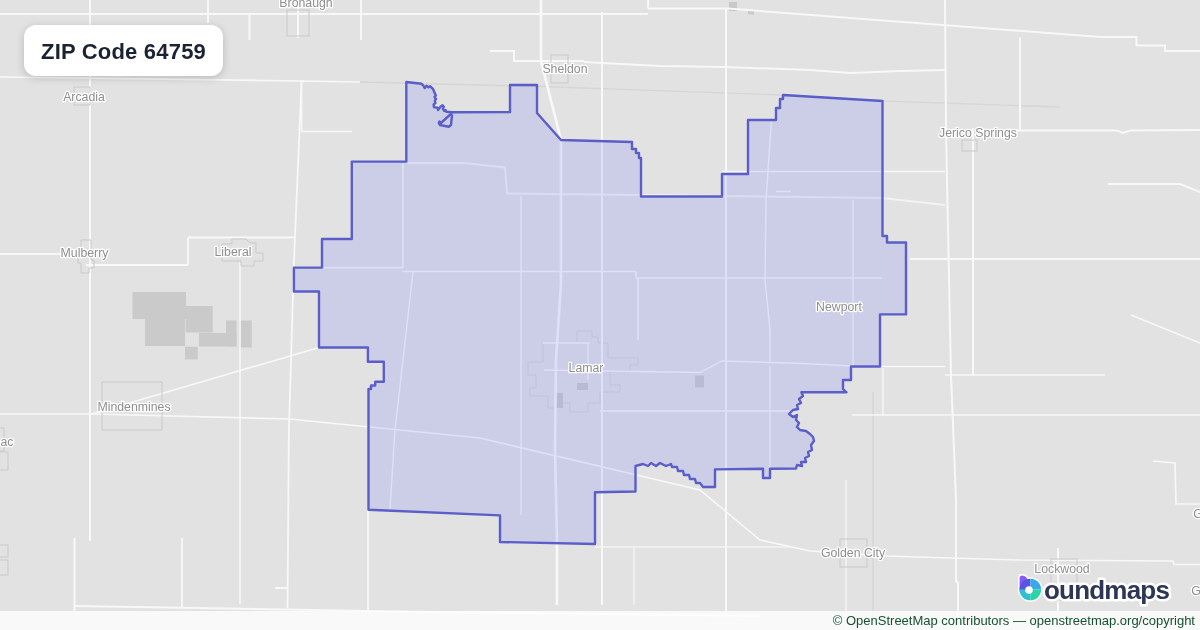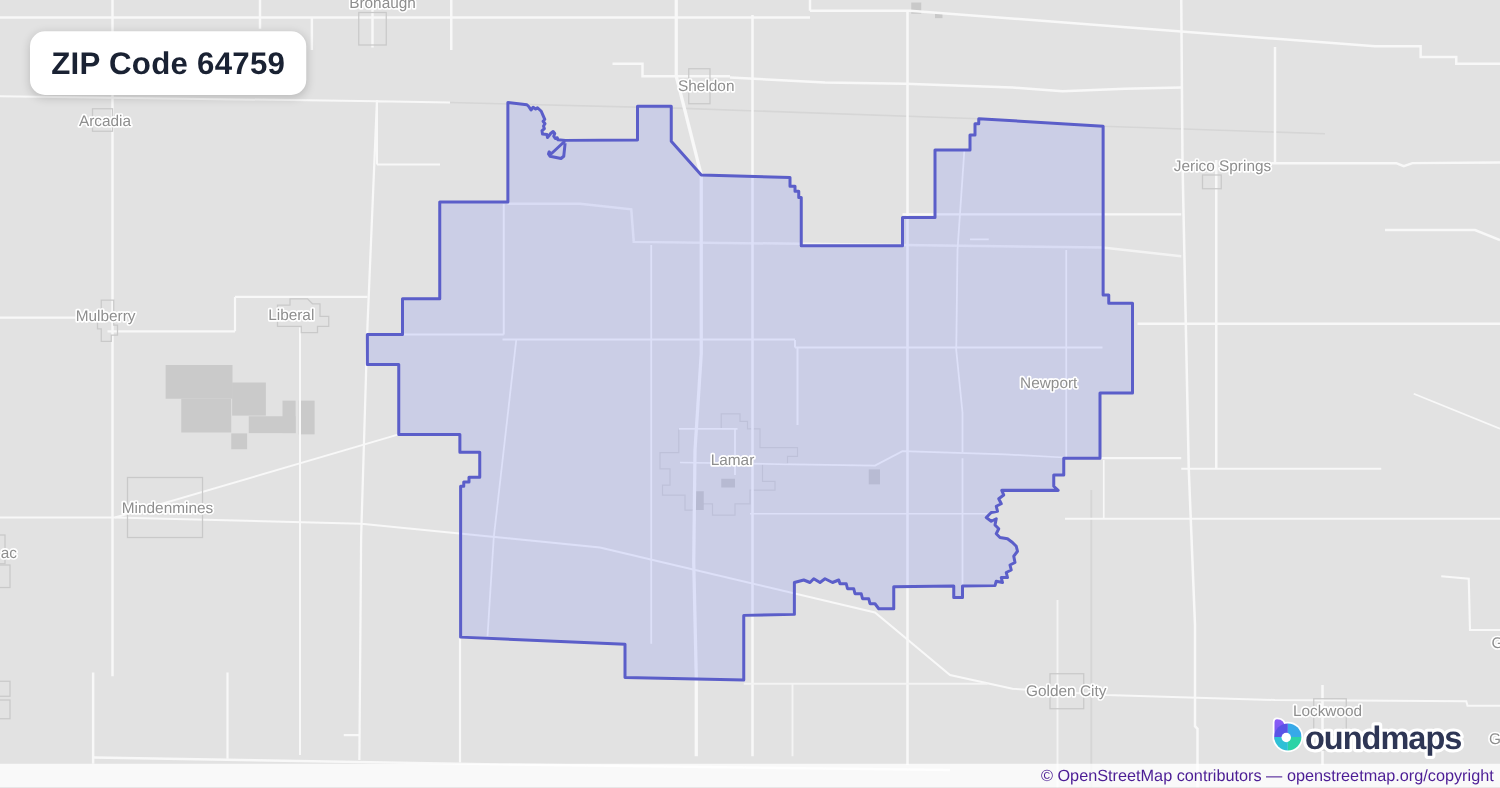--- a/index.html
+++ b/index.html
@@ -1,23 +1,23 @@
 <!DOCTYPE html>
 <html><head>
 <meta charset="utf-8">
 <style>
   html,body{margin:0;padding:0;}
   body{width:1200px;height:630px;overflow:hidden;position:relative;background:#e2e2e2;
        font-family:"Liberation Sans", sans-serif;}
   #map{position:absolute;left:0;top:0;}
   #badge{position:absolute;left:24px;top:25px;background:#ffffff;border-radius:12px;
          box-shadow:0 2px 8px rgba(0,0,0,0.18);padding:0 17px;height:51px;line-height:53px;
-         font-size:25px;font-weight:bold;color:#1a2233;letter-spacing:0.2px;}
+         font-size:22px;font-weight:bold;color:#1a2233;letter-spacing:0.2px;}
   #attrib{position:absolute;left:0;right:0;bottom:0;height:19px;background:rgba(255,255,255,0.78);
-          font-size:13px;color:#4c1d95;text-align:right;line-height:19px;padding-right:5px;}
+          font-size:13px;color:#14532d;text-align:right;line-height:19px;padding-right:5px;}
 </style>
 </head>
 <body>
 
 <svg id="map" width="1200" height="630" viewBox="0 0 1200 630">
 
   <rect x="0" y="0" width="1200" height="630" fill="#e2e2e2"></rect>
 
   <g fill="#cacaca">
     <rect x="132.5" y="292" width="53.5" height="27"></rect>

